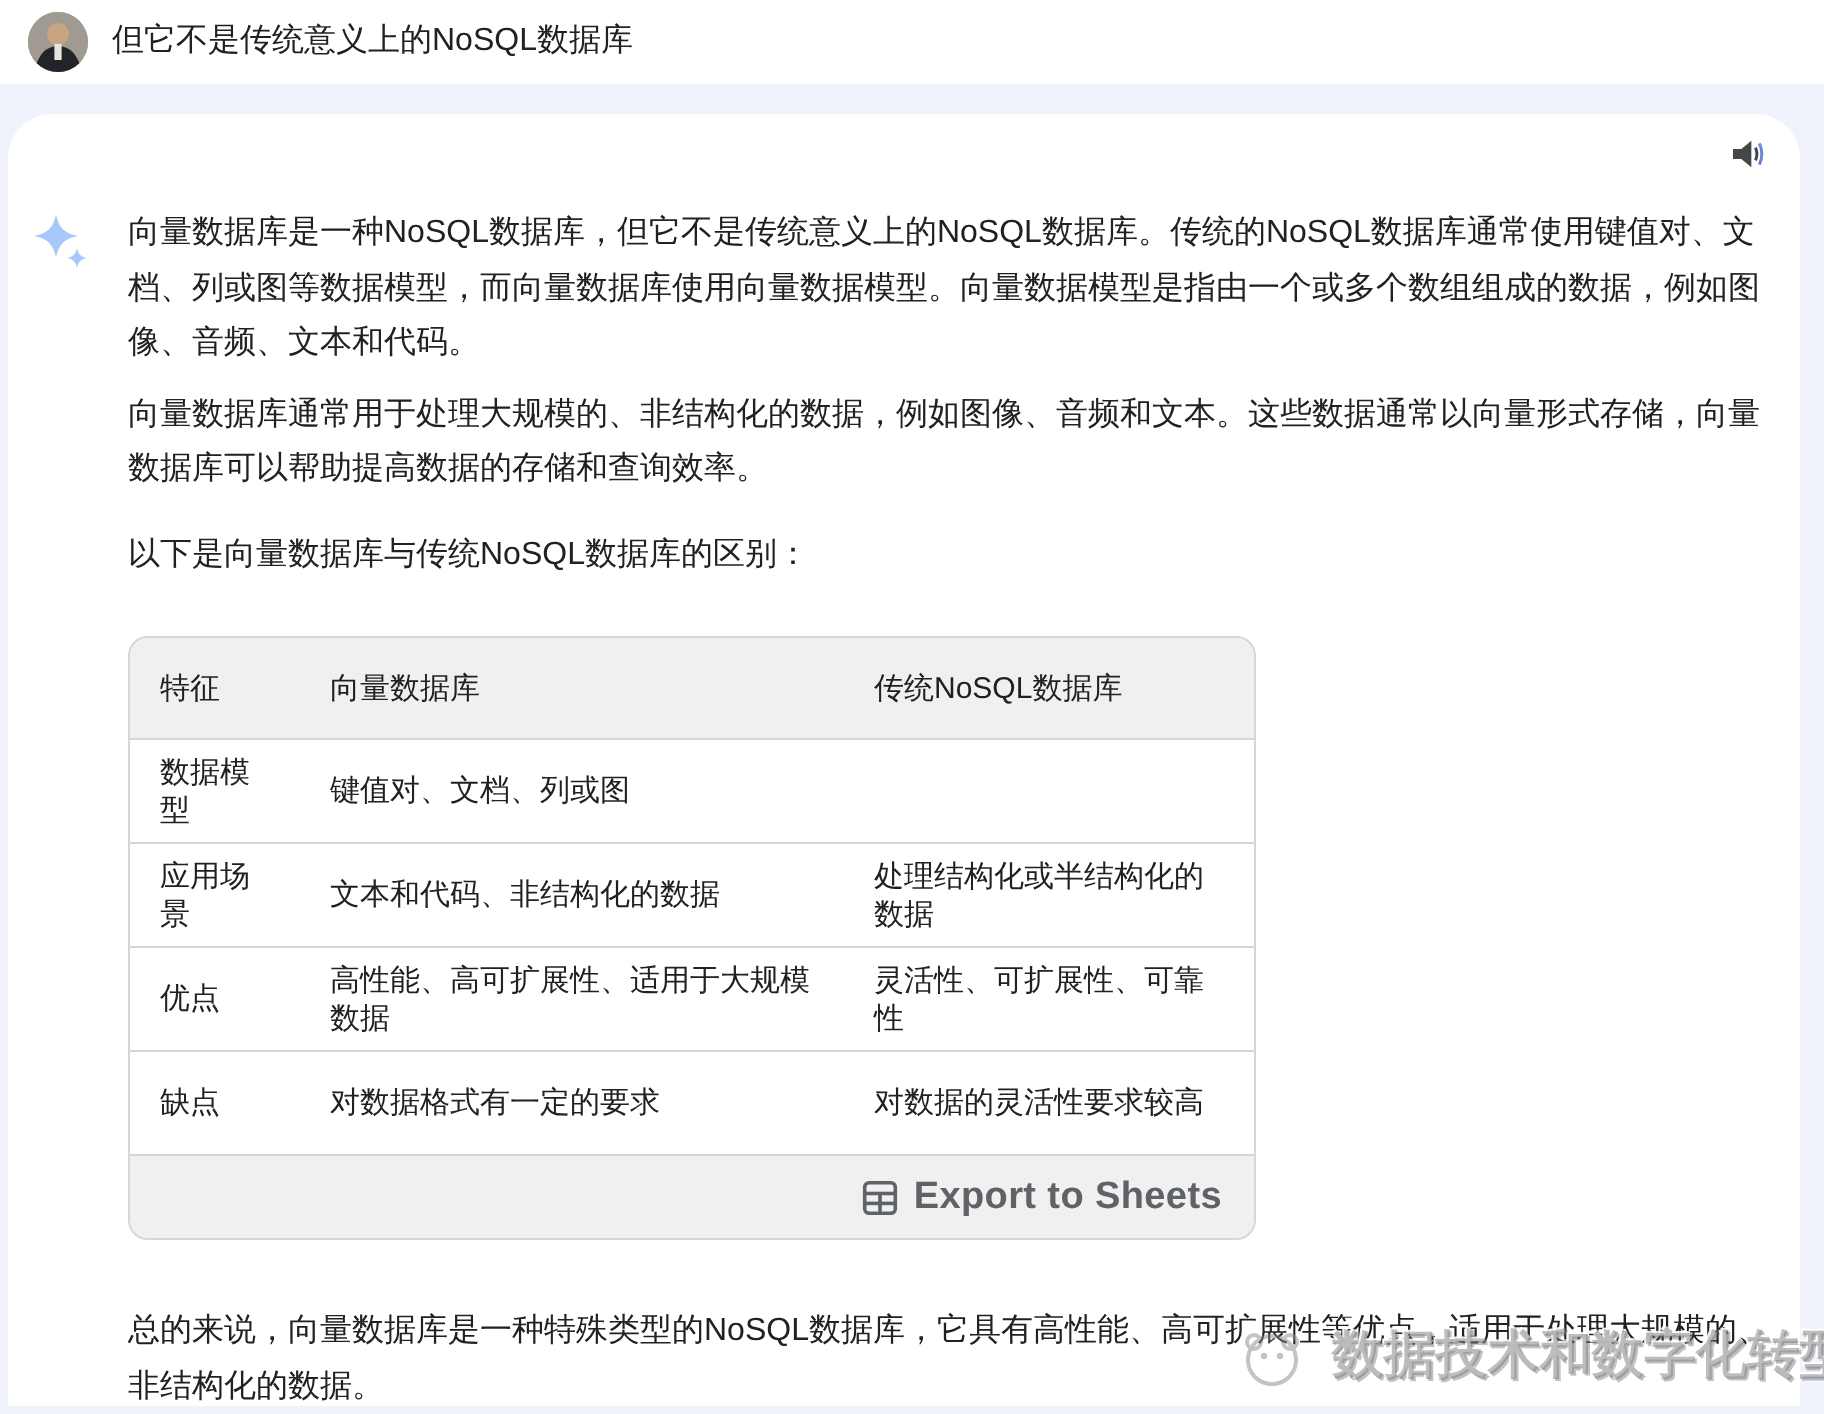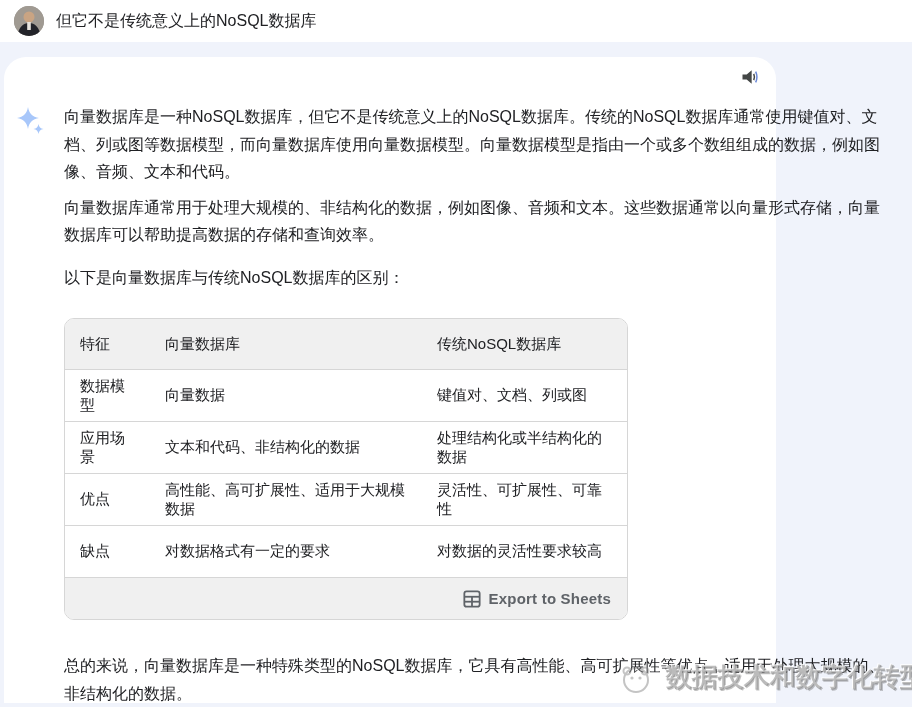--- a/index.html
+++ b/index.html
@@ -18,21 +18,21 @@
   .avatar {
     position: absolute; left: 14px; top: 6px; width: 30px; height: 30px;
     border-radius: 50%; overflow: hidden; background: #9a9792;
   }
   .question-text {
     position: absolute; left: 56px; top: 11px;
     font-size: 16px; line-height: 20px; color: #202124;
   }
   
   .card {
-    position: absolute; left: 4px; top: 57px; width: 772px; height: 646px;
+    position: absolute; left: 4px; top: 57px; width: 896px; height: 646px;
     background: #ffffff; border-radius: 22px 22px 0 0;
   }
   .speaker { position: absolute; top: 10px; right: 16px; width: 20px; height: 20px; cursor: pointer; }
   .sparkle { position: absolute; left: 13px; top: 50px; width: 30px; height: 30px; }
   .content { position: absolute; left: 60px; top: 46px; width: 828px; }
   .content p { font-size: 16px; line-height: 27.5px; color: #202124; word-break: break-all; }
   .p2 { margin-top: 8px !important; }
   .p3 { margin-top: 15px !important; }
   .closing { margin-top: 32px !important; }
   
@@ -49,21 +49,21 @@
   }
   .t-row.header .t-cell { min-height: 50px; text-align: right; }
   .t-footer {
     border-top: 1px solid #d6d6d6; background: #f0f0f0; height: 42px;
     display: flex; align-items: center; justify-content: flex-end; padding-right: 16px;
   }
   .export-btn {
     display: flex; align-items: center; gap: 8px; cursor: pointer;
     background: none; border: none; font-family: "Liberation Sans", sans-serif;
   }
-  .export-btn span { font-size: 15px; font-weight: bold; color: #5f6368; letter-spacing: .2px; }
+  .export-btn span { font-size: 19px; font-weight: bold; color: #5f6368; letter-spacing: .2px; }
   
   .watermark {
     position: absolute; left: 616px; top: 596px; width: 268px; height: 42px;
     display: flex; align-items: flex-end; gap: 14px; pointer-events: none;
   }
   .wm-logo { width: 32px; height: 32px; opacity: .5; flex: 0 0 auto; }
   .wm-text {
     font-size: 26px; font-weight: bold; letter-spacing: 0px; white-space: nowrap;
     color: rgba(125,125,125,0.50);
     text-shadow: -1px -1px 0 rgba(255,255,255,0.9), 1px 1px 0 rgba(80,80,80,0.35);
@@ -109,21 +109,20 @@
       <p class="p3">以下是向量数据库与传统NoSQL数据库的区别：</p>
 
       <div class="cmp-table">
         <div class="t-row header">
           <div class="t-cell">特征</div>
           <div class="t-cell">向量数据库</div>
           <div class="t-cell">传统NoSQL数据库</div>
         </div>
         <div class="t-row">
           <div class="t-cell">数据模型</div>
-          <div class="t-cell">向量数据</div>
           <div class="t-cell">键值对、文档、列或图</div>
         </div>
         <div class="t-row">
           <div class="t-cell">应用场景</div>
           <div class="t-cell">文本和代码、非结构化的数据</div>
           <div class="t-cell">处理结构化或半结构化的数据</div>
         </div>
         <div class="t-row">
           <div class="t-cell">优点</div>
           <div class="t-cell">高性能、高可扩展性、适用于大规模数据</div>

